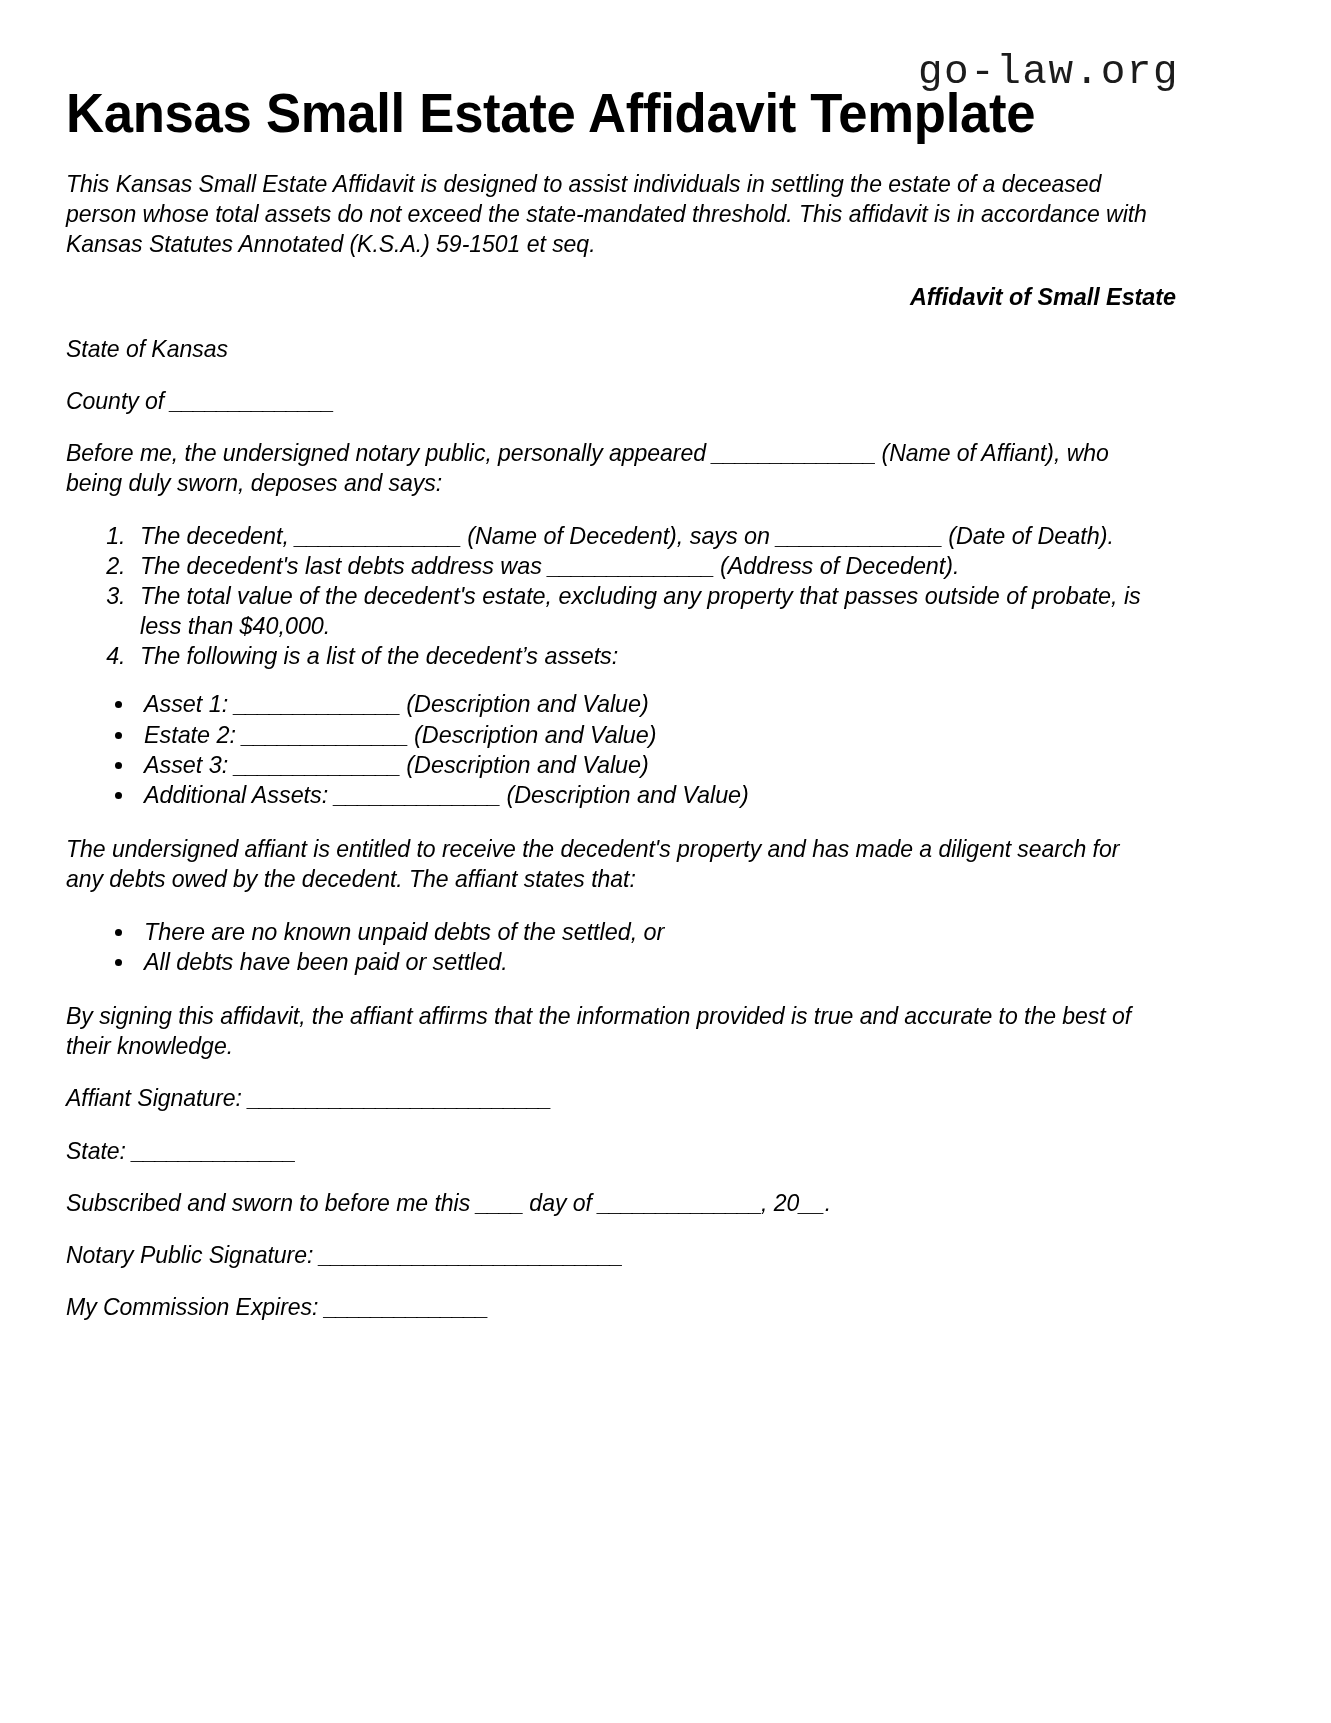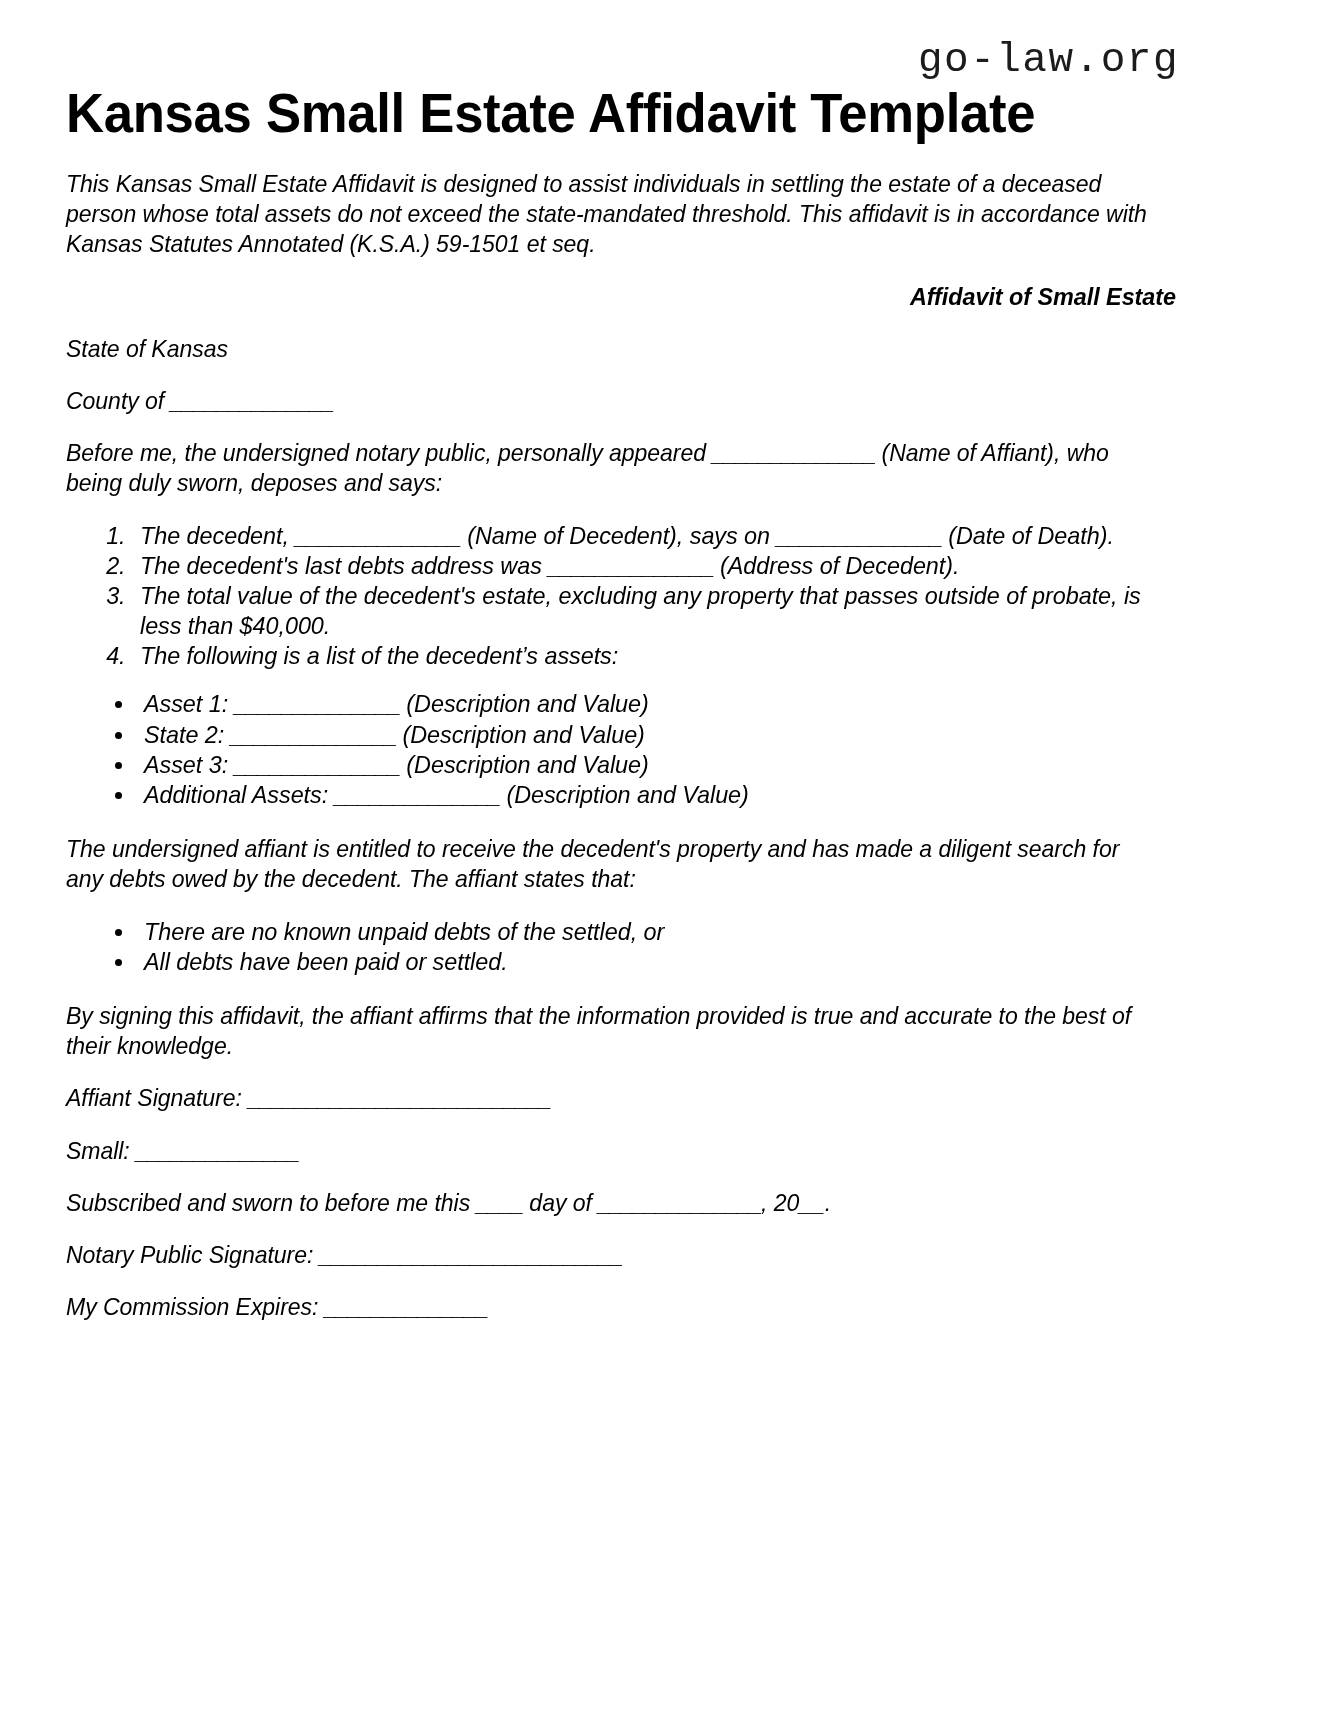--- a/index.html
+++ b/index.html
@@ -19,21 +19,21 @@
     width: 1331px;
     height: 1723px;
     box-sizing: border-box;
     padding: 0 150px 0 70px;
     background: #ffffff;
     overflow: hidden;
   }
   
   .watermark {
     position: absolute;
-    top: 40px;
+    top: 52px;
     right: 152px;
     font-family: "Liberation Mono", "DejaVu Sans Mono", monospace;
     font-size: 41px;
     letter-spacing: 1.5px;
     color: #1c1c1c;
     white-space: nowrap;
     line-height: 1;
   }
   
   .doc-title {
@@ -141,21 +141,21 @@
       <li>
         <span>The following is a list of the decedent’s assets:</span>
       </li>
     </ol>
 
     <ul class="bullets tight">
       <li>
         <span>Asset 1: </span><span class="blank">______________</span><span> (Description and Value)</span>
       </li>
       <li>
-        <span>State 2: </span><span class="blank">______________</span><span> (Description and Value)</span>
+        <span>Estate 2: </span><span class="blank">______________</span><span> (Description and Value)</span>
       </li>
       <li>
         <span>Asset 3: </span><span class="blank">______________</span><span> (Description and Value)</span>
       </li>
       <li>
         <span>Additional Assets: </span><span class="blank">______________</span><span> (Description and Value)</span>
       </li>
     </ul>
 
     <p class="para">The undersigned affiant is entitled to receive the decedent's property and has made a diligent search for any debts owed by the decedent. The affiant states that:</p>
@@ -165,21 +165,21 @@
       <li>All debts have been paid or settled.</li>
     </ul>
 
     <p class="para">By signing this affidavit, the affiant affirms that the information provided is true and accurate to the best of their knowledge.</p>
 
     <p class="para sig-line">
       <span>Affiant Signature: </span><span class="blank">__________________________</span>
     </p>
 
     <p class="para sig-line">
-      <span>Small: </span><span class="blank">______________</span>
+      <span>State: </span><span class="blank">______________</span>
     </p>
 
     <p class="para sig-line">
       <span>Subscribed and sworn to before me this </span><span class="blank">____</span><span> day of </span><span class="blank">______________</span><span>, 20__.</span>
     </p>
 
     <p class="para sig-line">
       <span>Notary Public Signature: </span><span class="blank">__________________________</span>
     </p>
 

